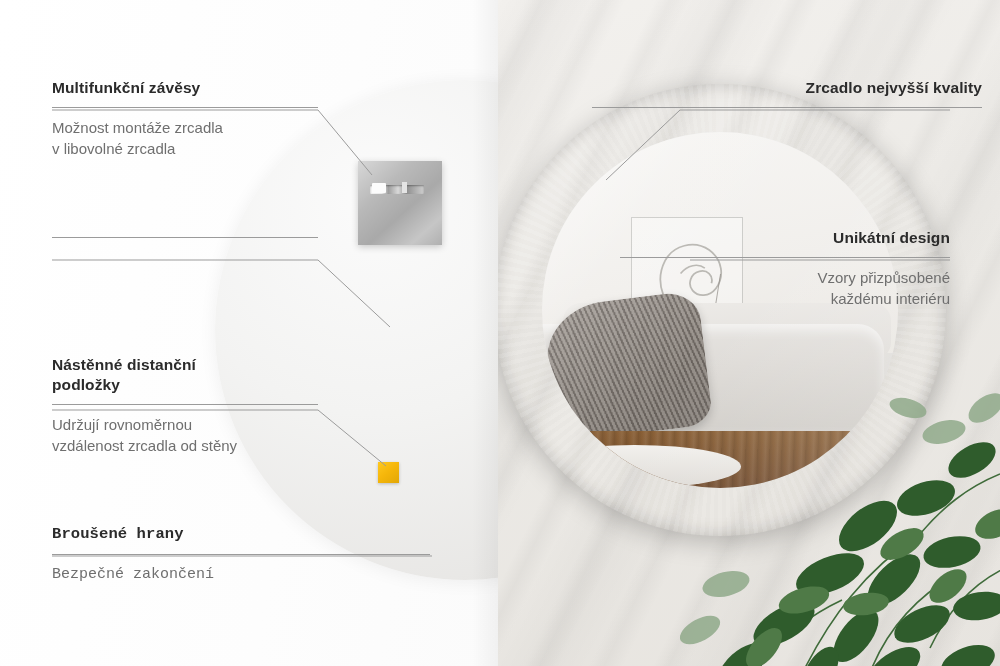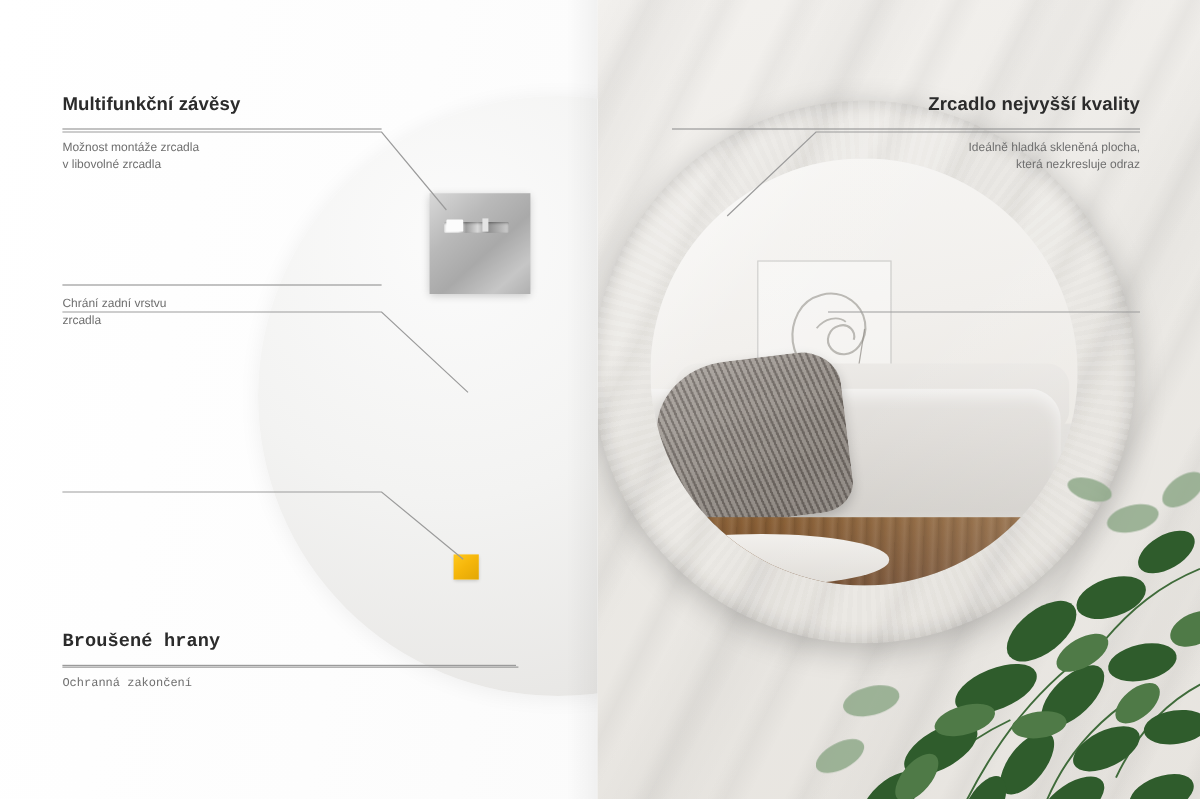--- a/index.html
+++ b/index.html
@@ -214,34 +214,34 @@
     letter-spacing:0.1px;
     line-height:1.28;
   }
   .callout .rule{
     height:1px;
     background:#9b9b9b;
     margin:9px 0 9px 0;
   }
   .callout p{
     margin:0;
-    font-size:10px;
+    font-size:15px;
     color:#6f6f6f;
     line-height:1.42;
     font-weight:normal;
   }
   .callout.left{left:52px;text-align:left;}
   .callout.right{text-align:right;}
 
   .c1{top:78px;width:266px;}
   .c2{top:228px;width:266px;}
   .c3{top:355px;width:266px;}
   .c4{top:525px;width:378px;font-family:Liberation Mono, monospace;}
 
-  .cr1{top:78px;left:560px;width:390px;}
+  .cr1{top:78px;left:592px;width:390px;}
   .cr2{top:228px;left:620px;width:330px;}
 </style>
 </head>
 <body>
 
 <div id="stage">
 
   <div class="photo-half">
     <div class="wall-stripes"></div>
 
@@ -340,38 +340,49 @@
     <h3>Multifunkční závěsy</h3>
     <div class="rule"></div>
     <p>
       <span>Možnost montáže zrcadla</span><br>
       <span>v libovolné zrcadla</span>
     </p>
   </div>
 
   <div class="callout left c2">
     <div class="rule"></div>
+  </div>
+
+  <div class="callout left c3">
+    <h3>
+      <span>Nástěnné distanční</span><br>
+      <span>podložky</span>
+    </h3>
+    <div class="rule"></div>
     <p>
-      <span>Chrání zadní vrstvu</span><br>
-      <span>zrcadla</span>
+      <span>Udržují rovnoměrnou</span><br>
+      <span>vzdálenost zrcadla od stěny</span>
     </p>
   </div>
-
 
   <div class="callout left c4">
     <h3>Broušené hrany</h3>
     <div class="rule"></div>
     <p>
-      <span>Ochranná zakončení</span>
+      <span>Bezpečné zakončení</span>
     </p>
   </div>
 
   <div class="callout right cr1">
     <h3>Zrcadlo nejvyšší kvality</h3>
     <div class="rule"></div>
+  </div>
+
+  <div class="callout right cr2">
+    <h3>Unikátní design</h3>
+    <div class="rule"></div>
     <p>
-      <span>Ideálně hladká skleněná plocha,</span><br>
-      <span>která nezkresluje odraz</span>
+      <span>Vzory přizpůsobené</span><br>
+      <span>každému interiéru</span>
     </p>
   </div>
 
-
 </div>
 
 </body></html>

